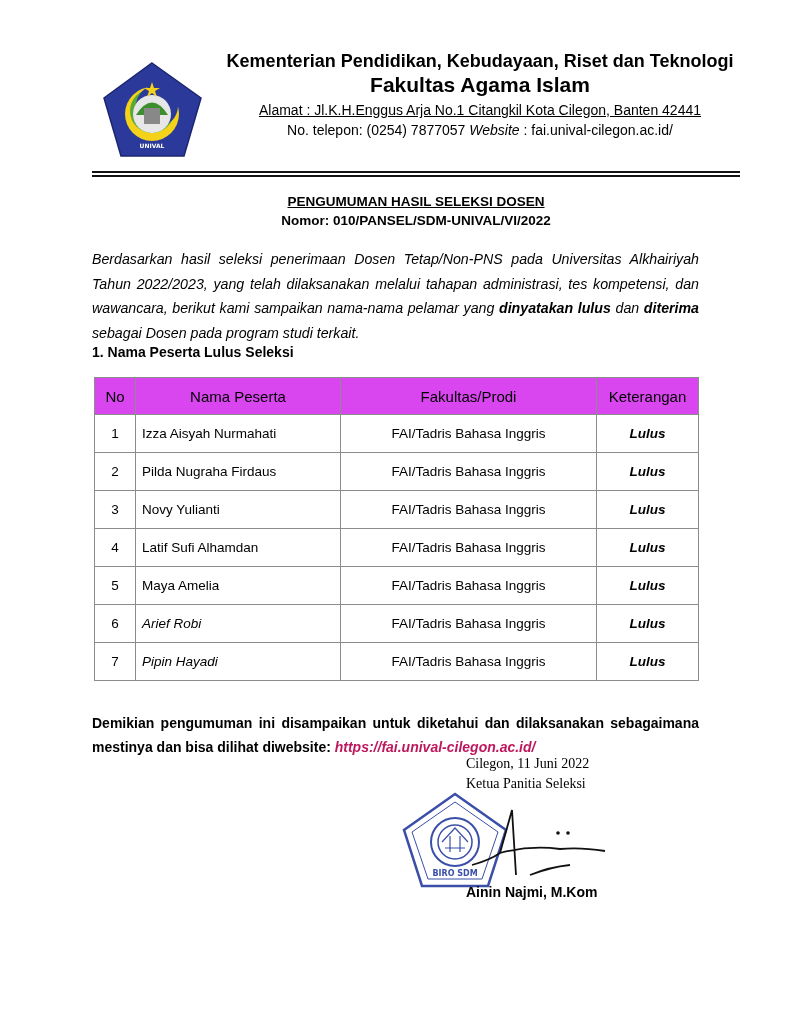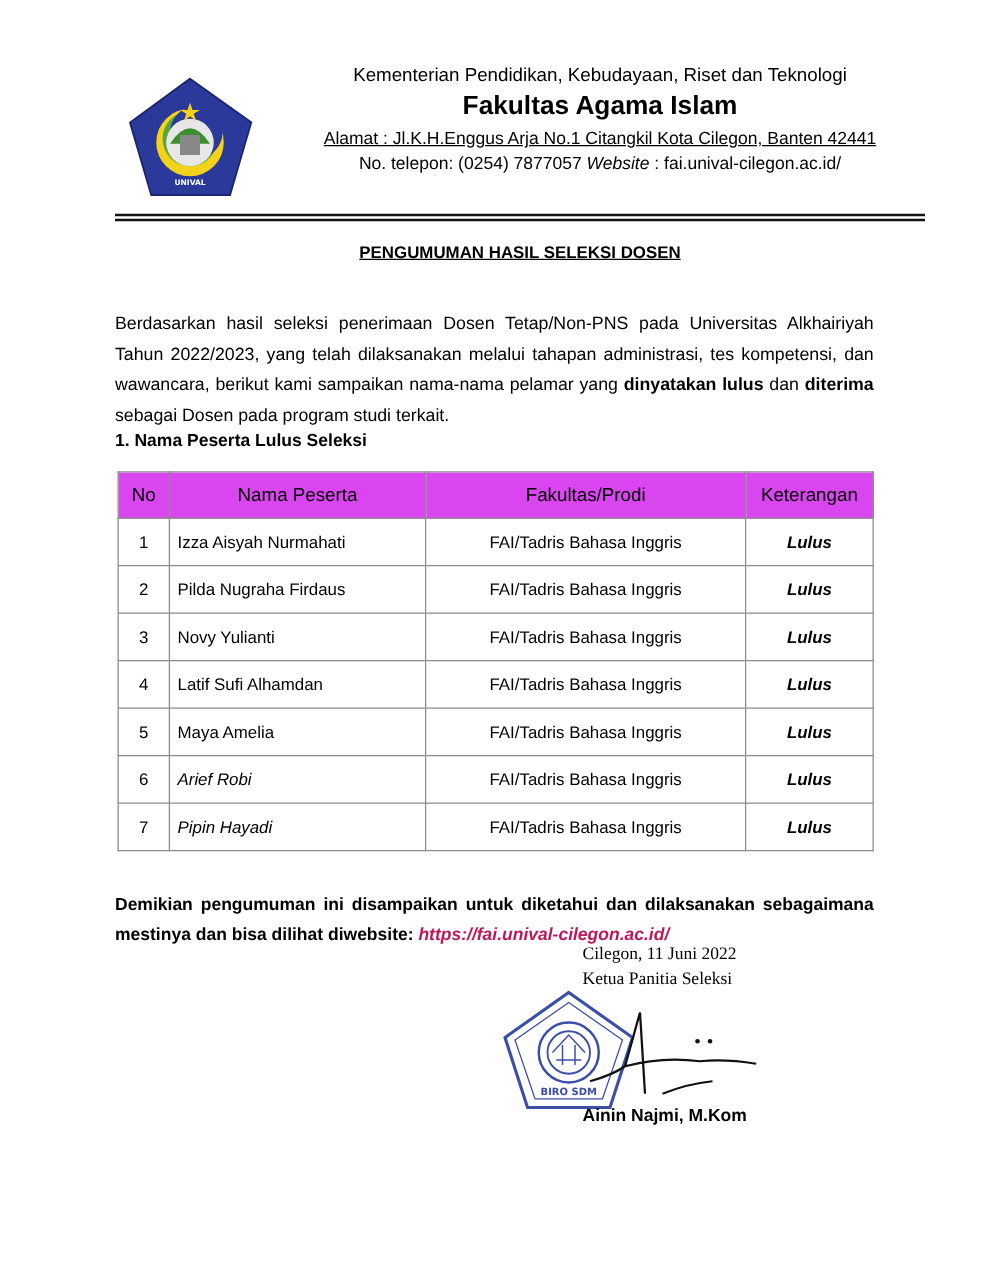--- a/index.html
+++ b/index.html
@@ -1,32 +1,32 @@
 <!DOCTYPE html>
 <html><head>
 <meta charset="utf-8">
 <style>
   html, body { margin: 0; padding: 0; background: #ffffff; }
   body { width: 791px; height: 1024px; position: relative; overflow: hidden; color: #000; font-family: "Liberation Sans", sans-serif; }
 
   .kop { position: absolute; left: 0; top: 0; width: 791px; height: 180px; }
   .logo { position: absolute; left: 100px; top: 60px; width: 105px; height: 100px; }
   .kop-text { position: absolute; left: 215px; top: 50px; width: 530px; text-align: center; }
-  .kop-l1 { font-size: 15px; font-weight: normal; line-height: 22px; }
+  .kop-l1 { font-size: 18px; font-weight: bold; line-height: 22px; }
   .kop-l2 { font-size: 21px; font-weight: bold; line-height: 23px; }
   .kop-l3 { font-size: 21px; font-weight: bold; line-height: 25px; }
   .kop-l4 { font-size: 14px; line-height: 20px; margin-top: 3px; text-decoration: underline; }
   .kop-l5 { font-size: 14px; line-height: 20px; }
   .kop-l5 i { font-style: italic; margin-top: 36px; }
   .rule1 { position: absolute; left: 92px; top: 171px; width: 648px; height: 2px; background: #111; }
   .rule2 { position: absolute; left: 92px; top: 175px; width: 648px; height: 2px; background: #111; }
   .title { position: absolute; left: 92px; top: 192px; width: 648px; text-align: center; font-family: "Liberation Sans", sans-serif; font-weight: bold; font-size: 13.5px; line-height: 19px; }
   .title .u { text-decoration: underline; text-align: center; }
 
-  .para { position: absolute; left: 92px; top: 247px; width: 607px; font-family: "Liberation Sans", sans-serif; font-size: 14.2px; line-height: 24.5px; text-align: justify; }
+  .para { position: absolute; left: 92px; top: 247px; width: 607px; font-family: "Liberation Sans", sans-serif; font-size: 14.2px; line-height: 24.5px; text-align: justify; font-style: italic; }
   .para b { font-weight: bold; }
 
   .section { position: absolute; left: 92px; top: 344px; font-family: "Liberation Sans", sans-serif; font-size: 14px; font-weight: bold; }
 
   table.list { position: absolute; left: 94px; top: 377px; width: 605px; border-collapse: collapse; }
   table.list th, table.list td { border: 1px solid #8c8c8c; }
   table.list th { background: #d946ef; font-weight: normal; font-family: "Liberation Sans", sans-serif; font-size: 15px; height: 36px; padding: 0; }
   table.list td { height: 37px; font-family: "Liberation Sans", sans-serif; font-size: 13.5px; padding: 0; }
   td.no { text-align: center; width: 40px; }
   td.nama { padding-left: 6px !important; width: 198px; }
@@ -62,20 +62,21 @@
     <div class="kop-l3">Fakultas Agama Islam</div>
     <div class="kop-l4">Alamat : Jl.K.H.Enggus Arja No.1 Citangkil Kota Cilegon, Banten 42441</div>
     <div class="kop-l5"><span>No. telepon: (0254) 7877057</span> <i>Website</i><span> : </span><span>fai.unival-cilegon.ac.id/</span></div>
   </div>
   <div class="rule1"></div>
   <div class="rule2"></div>
 </div>
 
 <div class="title">
   <div class="u">PENGUMUMAN HASIL SELEKSI DOSEN</div>
+  <div>Nomor: 010/PANSEL/SDM-UNIVAL/VI/2022</div>
 </div>
 
 <div class="para"><span>Berdasarkan hasil seleksi penerimaan Dosen Tetap/Non-PNS pada Universitas Alkhairiyah Tahun 2022/2023, yang telah dilaksanakan melalui tahapan administrasi, tes kompetensi, dan wawancara, berikut kami sampaikan nama-nama pelamar yang </span><b>dinyatakan lulus</b><span> dan </span><b>diterima</b><span> sebagai Dosen pada program studi terkait.</span></div>
 
 <div class="section">1. Nama Peserta Lulus Seleksi</div>
 
 <table class="list">
   <thead>
     <tr>
       <th>No</th>

